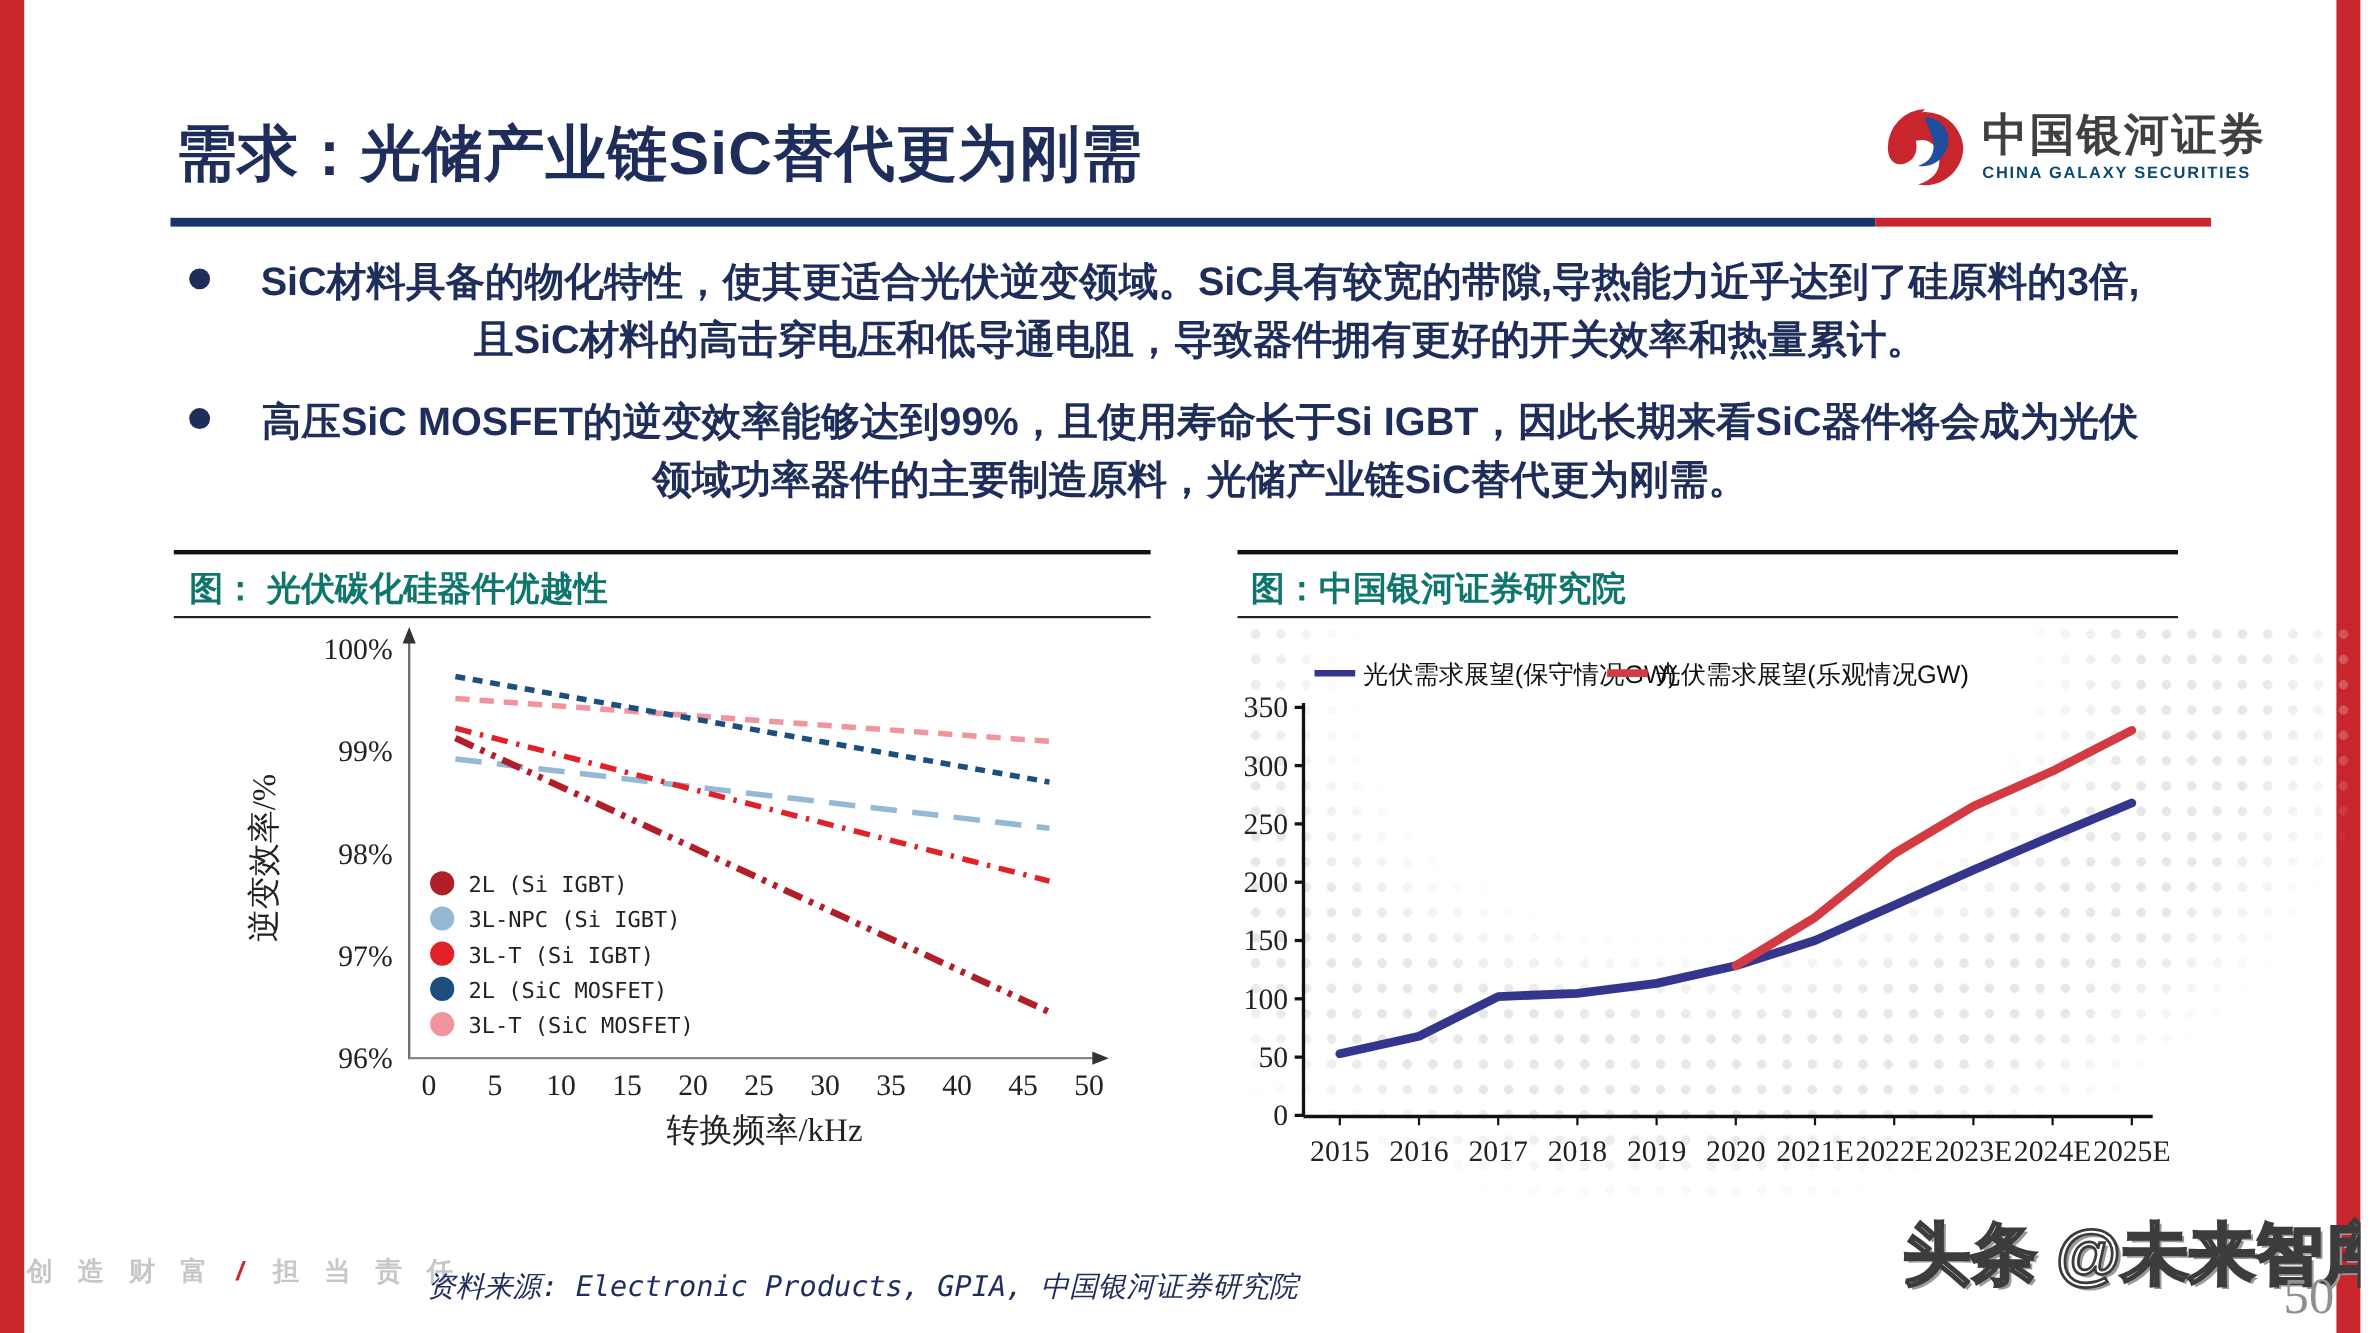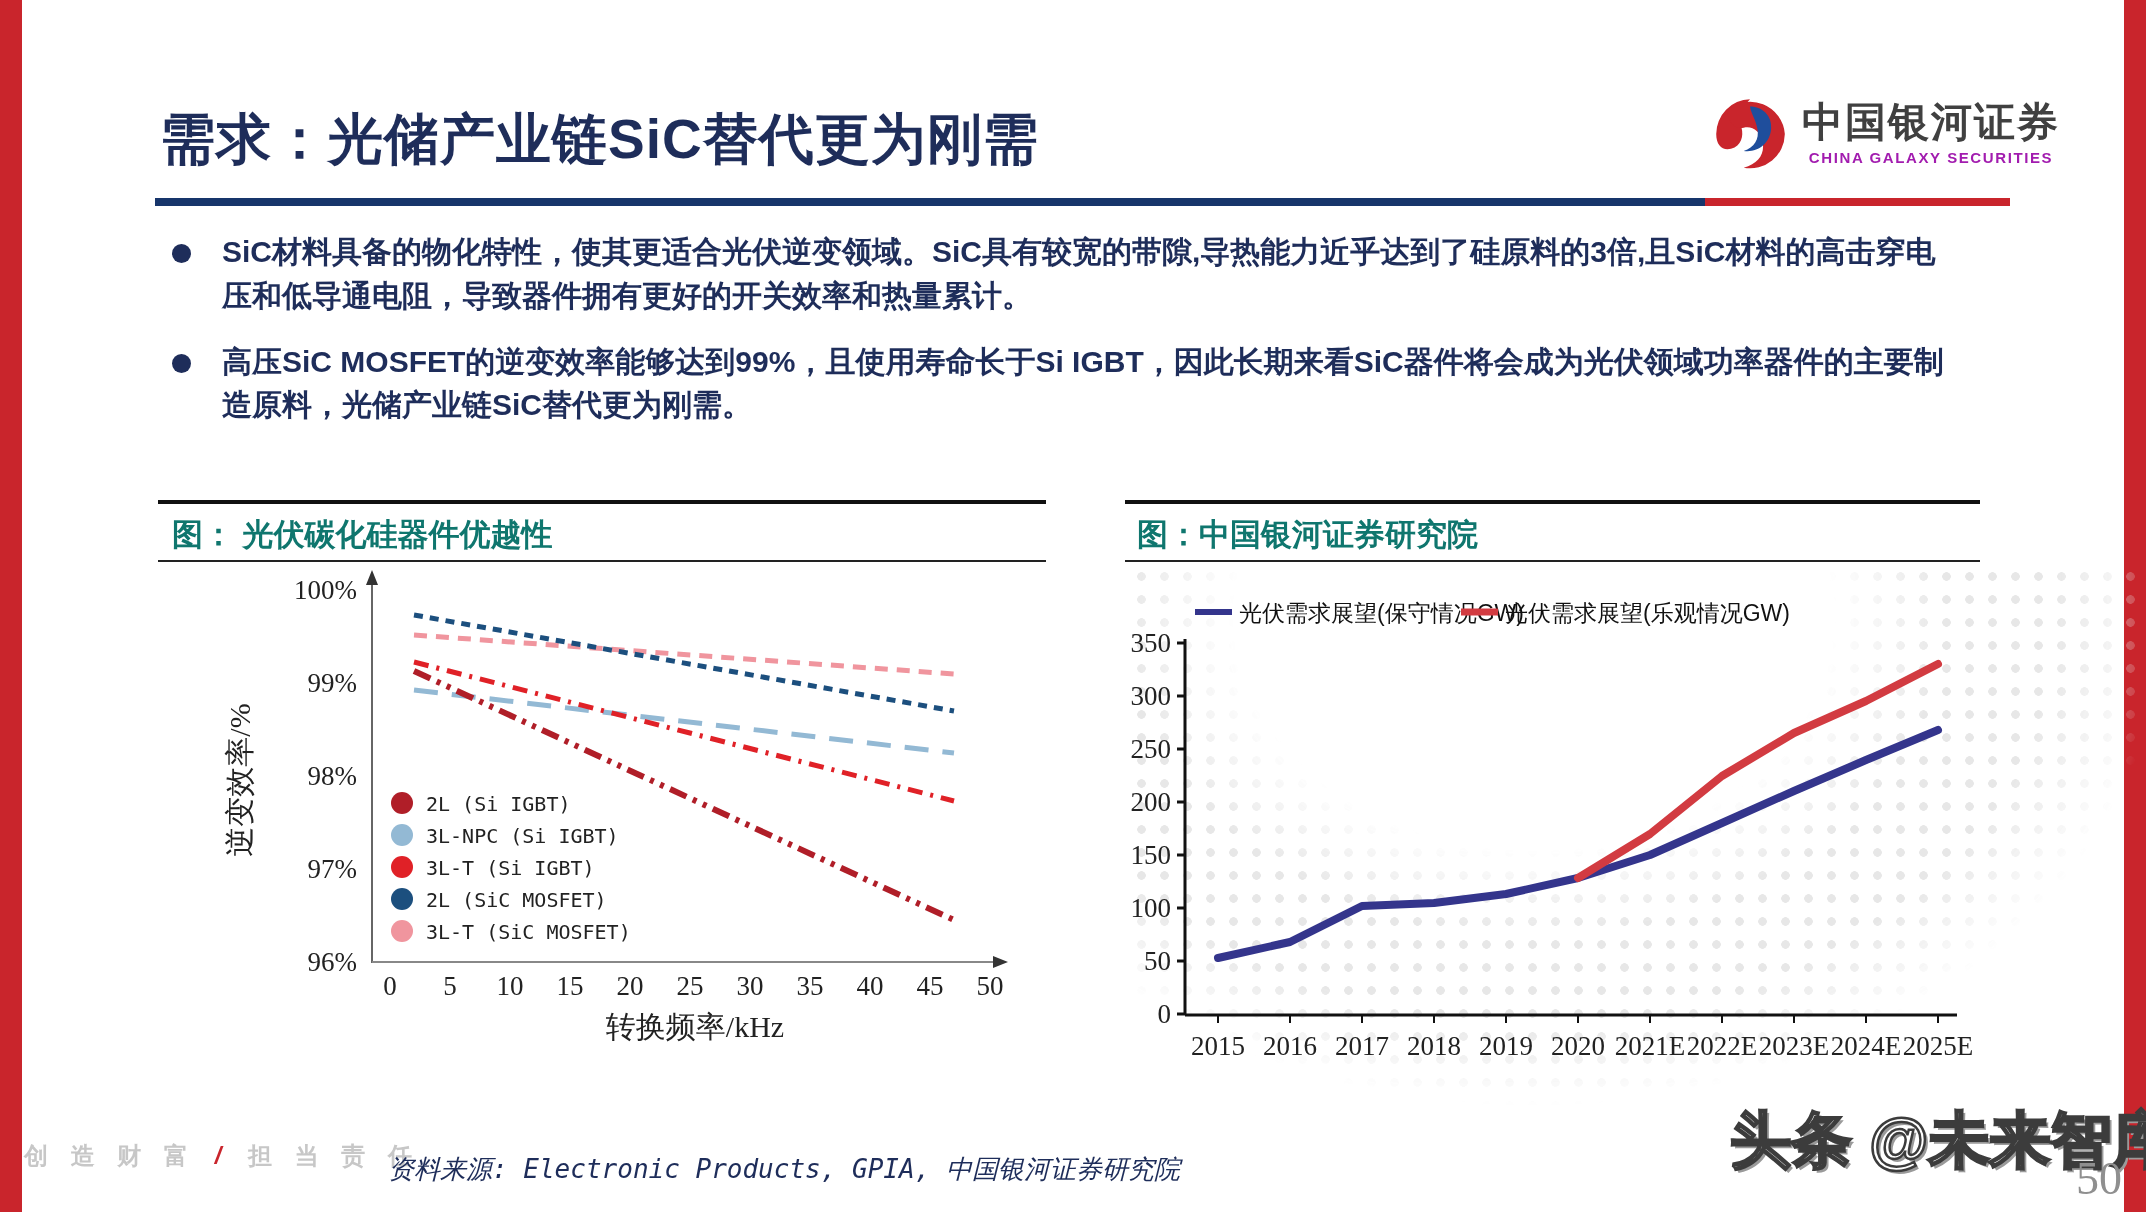--- a/index.html
+++ b/index.html
@@ -9,28 +9,28 @@
   .sidebar.left{left:0;}
   .sidebar.right{right:0;}
 
   .page-title{position:absolute;left:160px;top:66px;font-size:55px;font-weight:bold;
               color:#1e2d5a;letter-spacing:1px;white-space:nowrap;}
 
   .logo{position:absolute;left:1712px;top:96px;display:flex;align-items:flex-start;}
   .logo .mark{width:76px;height:76px;margin-right:14px;}
   .logo .txt{display:flex;flex-direction:column;margin-top:4px;}
   .logo .cn{font-size:41px;font-weight:bold;color:#404040;letter-spacing:2px;line-height:1.1;}
-  .logo .en{font-size:15px;font-weight:bold;color:#a21caf;letter-spacing:1.6px;margin-top:4px;text-align:center;}
+  .logo .en{font-size:15px;font-weight:bold;color:#0c4a6e;letter-spacing:1.6px;margin-top:4px;}
 
   .rule-navy{position:absolute;left:155px;top:198px;width:1550px;height:8px;background:#17356b;}
   .rule-red{position:absolute;left:1705px;top:198px;width:305px;height:8px;background:#c9252c;}
 
   .bullets{position:absolute;left:170px;top:230px;width:1790px;list-style:none;margin:0;padding:0;}
   .bullets li{position:relative;padding-left:52px;margin-bottom:22px;
-              font-size:30px;line-height:1.46;color:#1e2d5a;font-weight:600;}
+              font-size:36px;line-height:1.46;color:#1e2d5a;font-weight:600;text-align:center;}
   .bullets .dot{position:absolute;left:2px;top:14px;width:19px;height:19px;border-radius:50%;
                 background:#1e2d5a;}
 
   .panel-top{position:absolute;height:4px;background:#111;}
   .panel-mid{position:absolute;height:2px;background:#222;}
   .fig-title{position:absolute;font-size:31px;font-weight:bold;color:#0f766e;white-space:nowrap;}
 
   .chart-svg{position:absolute;z-index:2;}
   .serif{font-family:"Liberation Serif",serif;}
   .mono{font-family:"DejaVu Sans Mono",monospace;}

